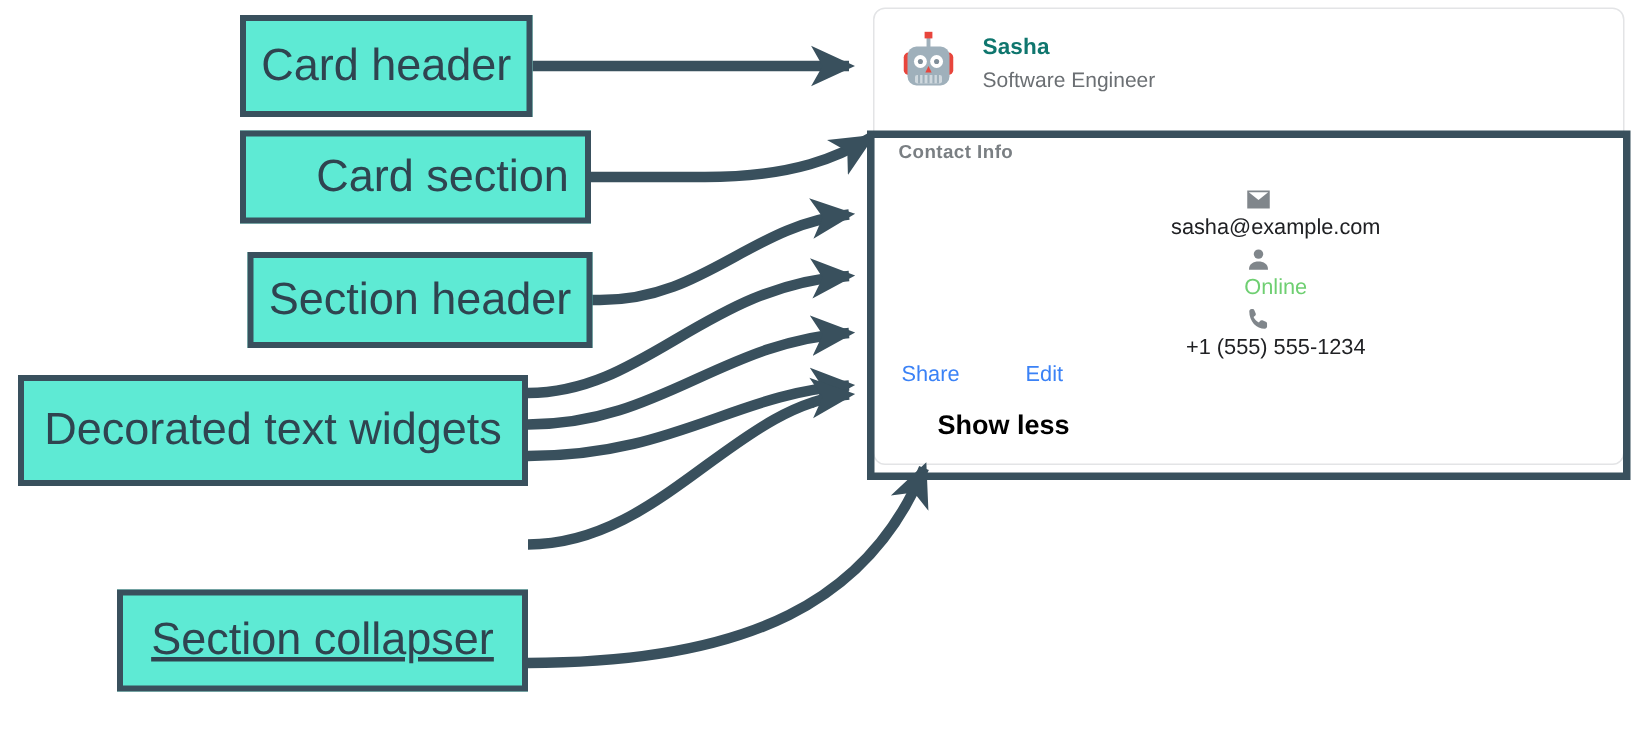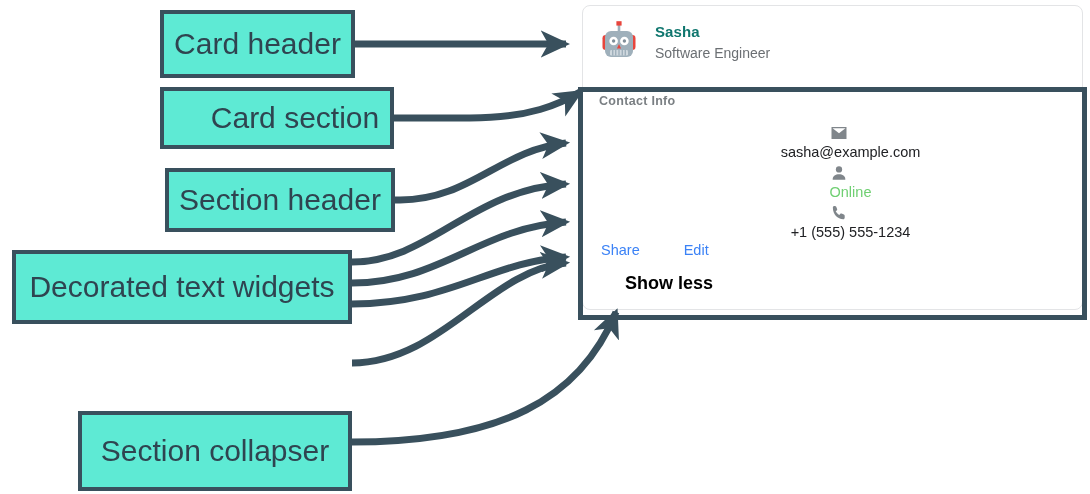--- a/index.html
+++ b/index.html
@@ -196,21 +196,21 @@
 
   <div class="anno-box" style="left:122px; top:168px; width:230px; height:64px;margin-left:43px;">
     <span>Section header</span>
   </div>
 
   <div class="anno-box" style="left:12px; top:250px; width:340px; height:74px;">
     <span>Decorated text widgets</span>
   </div>
 
 
-  <div class="anno-box" style="left:78px; top:411px; width:274px; height:80px;">
+  <div class="anno-box" style="left:78px; top:393px; width:274px; height:68px;text-decoration:underline;">
     <span>Section collapser</span>
   </div>
 
   <div id="card">
 
     <div class="card-header">
       <svg class="avatar" viewBox="0 0 44 44" xmlns="http://www.w3.org/2000/svg">
         <rect x="20.7" y="3" width="2.6" height="9" fill="#9fb0bb"></rect>
         <rect x="19.4" y="1.2" width="5.2" height="4.4" fill="#e8453c"></rect>
         <rect x="5.5" y="15" width="7" height="15" rx="3.2" fill="#e8453c"></rect>

